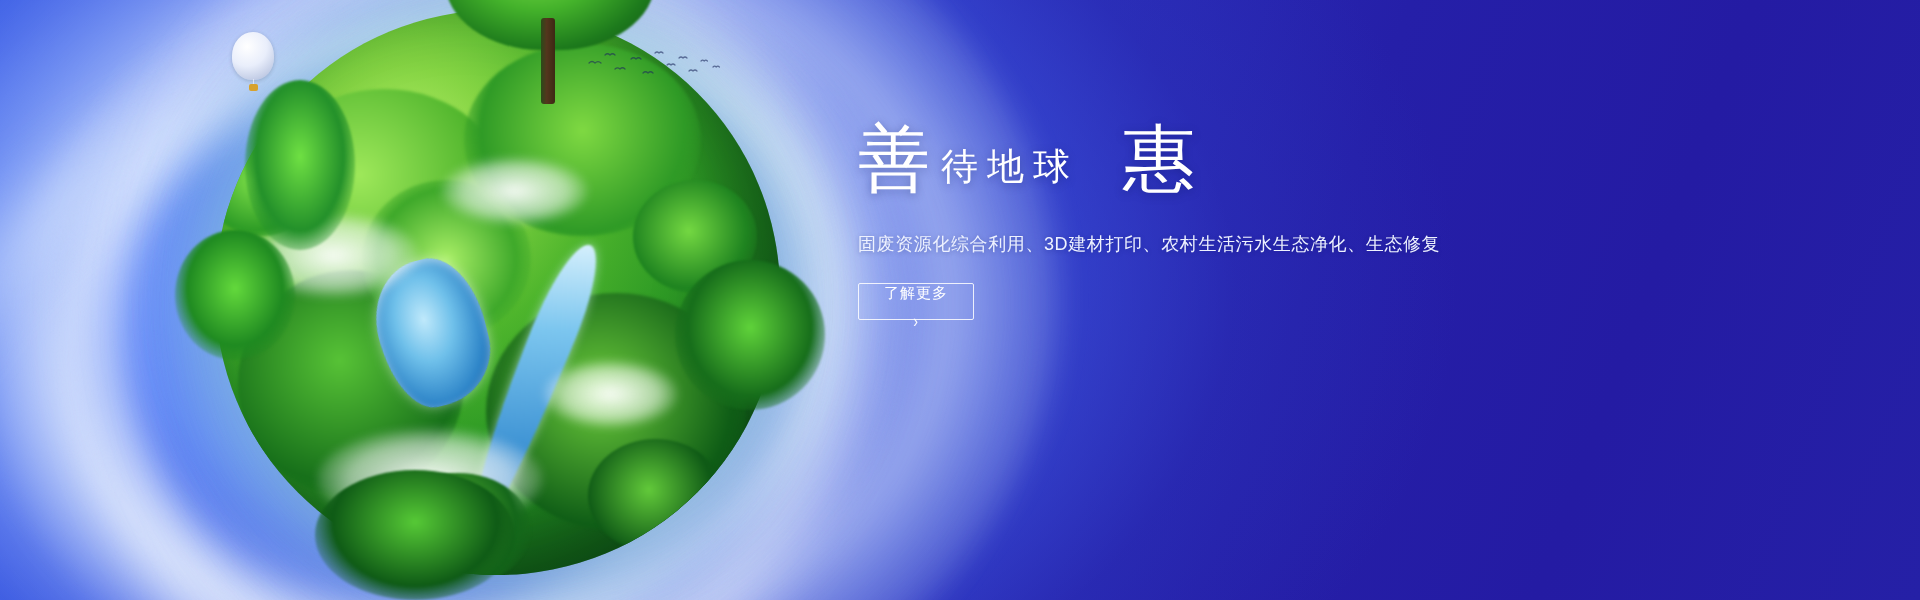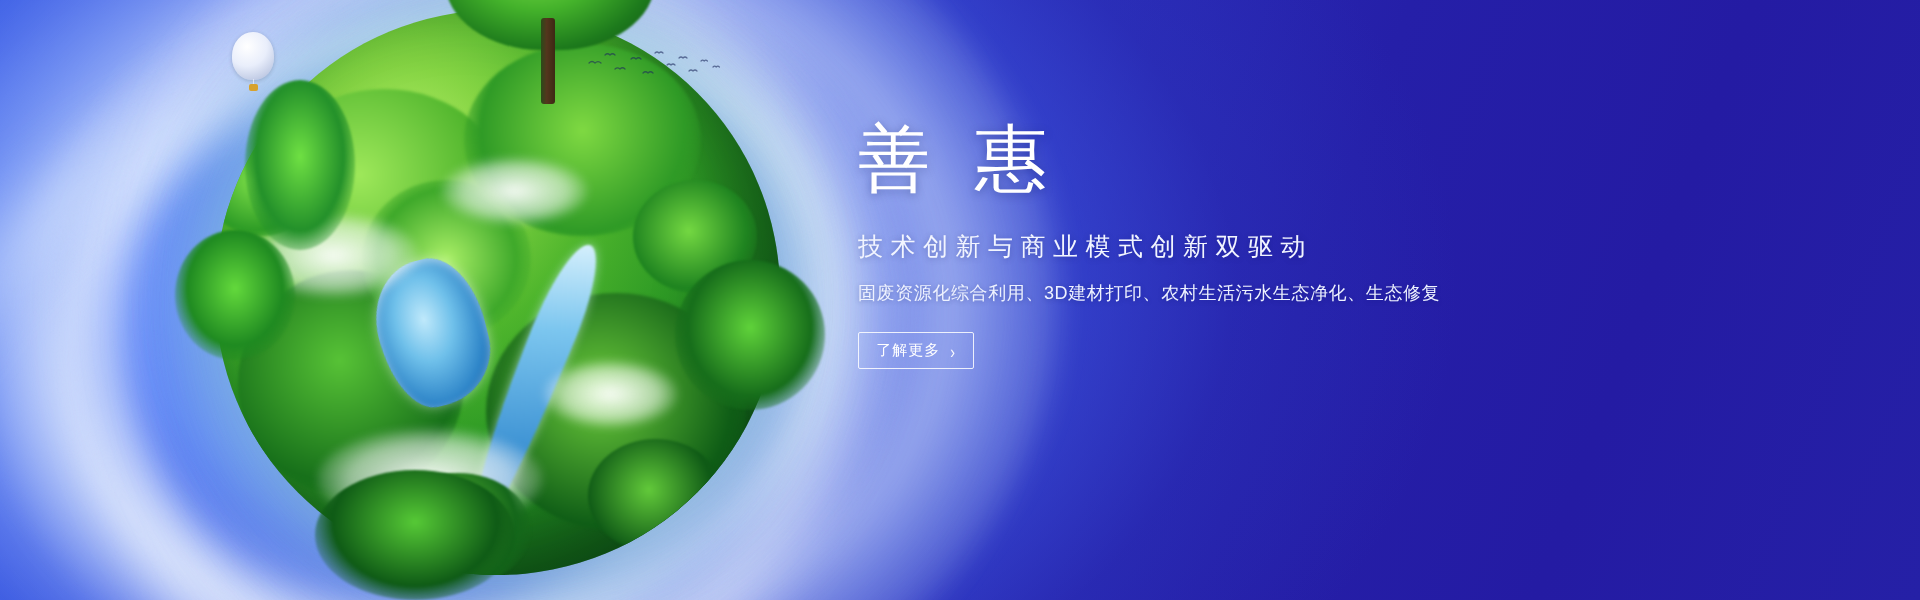--- a/index.html
+++ b/index.html
@@ -183,32 +183,33 @@
   .desc{
     margin-top:22px;
     font-size:18px;line-height:1.4;
     letter-spacing:.6px;
     color:#eef2ff;
     white-space:nowrap;
     text-shadow:0 1px 5px rgba(10,20,90,.30);
   }
   .cta{
     margin-top:26px;
-    display:inline-flex;align-items:center;justify-content:center;
+    display:inline-flex;align-items:center;justify-content:flex-start;
     gap:10px;
     width:116px;height:37px;
     border:1px solid rgba(255,255,255,.85);
     border-radius:2px;
     background:transparent;
     color:#ffffff;
     font-size:15px;
     letter-spacing:1px;
     cursor:pointer;
     text-decoration:none;
     font-family:"Liberation Sans","DejaVu Sans",sans-serif;
+    flex-direction:column;
   }
   .cta .chev{
     font-size:14px;line-height:1;opacity:.95;
     transform:scaleY(1.35);
     display:inline-block;
   }
 </style>
 </head>
 <body>
 
@@ -273,25 +274,25 @@
       <path d="M104 26 q2 -2 4 0 q2 -2 4 0"></path>
       <path d="M116 16 q1.6 -1.6 3.2 0 q1.6 -1.6 3.2 0"></path>
       <path d="M128 22 q1.6 -1.6 3.2 0 q1.6 -1.6 3.2 0"></path>
     </g>
   </svg>
 
   <div class="copy">
 
     <div class="headline">
       <span class="big">善</span>
+      <span class="small">待地球</span>
       <span class="gap"></span>
       <span class="big">惠</span>
     </div>
 
-    <div class="subtitle">技术创新与商业模式创新双驱动</div>
 
     <div class="desc">固废资源化综合利用、3D建材打印、农村生活污水生态净化、生态修复</div>
 
     <a class="cta" href="#">
       <span>了解更多</span>
       <span class="chev">›</span>
     </a>
 
   </div>
 </div>

